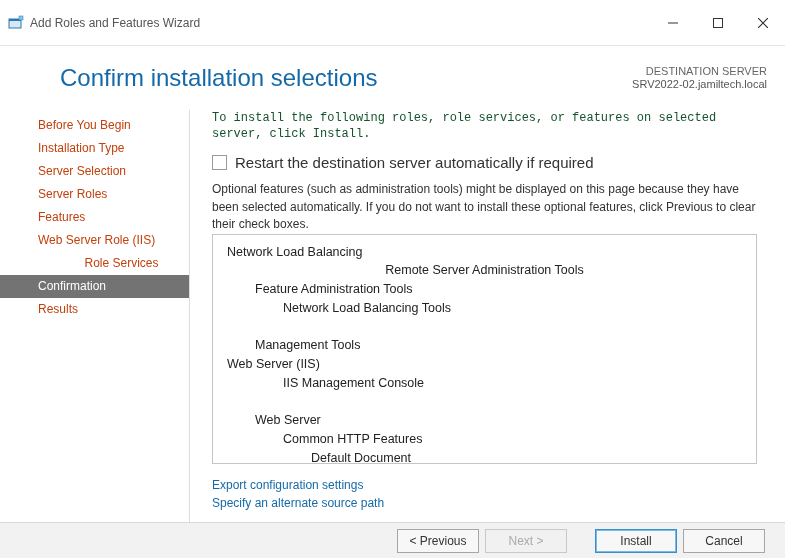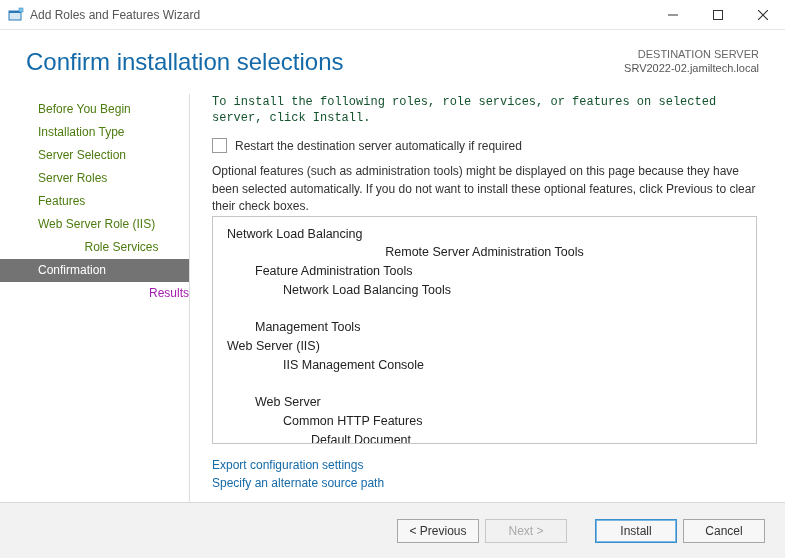--- a/index.html
+++ b/index.html
@@ -1,43 +1,43 @@
 <!DOCTYPE html>
 <html><head>
 <meta charset="utf-8">
 <style>
   * { box-sizing: border-box; margin: 0; padding: 0; }
   body { font-family: "Segoe UI", Tahoma, sans-serif; font-size: 12px; color: #333; background: #fff; width: 785px; height: 558px; overflow: hidden; display: flex; flex-direction: column; }
-  .titlebar { height: 30px; display: flex; align-items: center; padding: 0 0 0 8px; border-bottom: 1px solid #e5e5e5; }
+  .titlebar { height: 46px; display: flex; align-items: center; padding: 0 0 0 8px; border-bottom: 1px solid #e5e5e5; }
   .titlebar .icon-slot { width: 16px; height: 16px; margin-right: 6px; display:flex; align-items:center; justify-content:center; }
   .titlebar .title { flex: 0 0 auto; color: #555; font-size: 12px; }
   .titlebar .spacer { flex: 1; }
   .winbtn { width: 45px; height: 30px; display: flex; align-items: center; justify-content: center; color: #444; }
-  .header-row { display: flex; align-items: flex-start; justify-content: space-between; padding: 18px 26px 4px 26px; }
+  .header-row { display: flex; align-items: flex-end; justify-content: space-between; padding: 18px 18px 4px 26px; margin-left: 34px; }
   .page-title { font-size: 24px; font-weight: 400; color: #146aa9; font-family: "Segoe UI Light","Segoe UI",sans-serif; }
   .dest { text-align: right; font-size: 11px; color: #666; line-height: 1.25; }
   .dest .lab { color: #666; }
   .dest .srv { color: #555; }
   .body { flex: 1; display: flex; padding: 14px 0 0 0; overflow: hidden; }
   .sidebar { width: 190px; padding-top: 4px; border-right: 1px solid #ddd; }
-  .nav-item { height: 23px; line-height: 23px; padding-left: 38px; font-size: 12px; color: #4d7c0f; cursor: pointer; }
+  .nav-item { height: 23px; line-height: 23px; padding-left: 38px; font-size: 12px; color: #c2410c; cursor: pointer; }
   .nav-item.sub { padding-left: 54px; text-align: center; }
   .nav-item.active { background: #737373; color: #fff; }
-  .nav-item.disabled { color: #a21caf; cursor: default; text-align: right; }
+  .nav-item.disabled { color: #c2410c; cursor: default; }
   .content { flex: 1; padding: 0 28px 0 22px; display: flex; flex-direction: column; overflow: hidden; }
   .instr { font-size: 12px; color: #14532d; margin-bottom: 12px; line-height: 1.35; font-family: Liberation Mono, monospace; }
   .cbrow { display: flex; align-items: center; margin-bottom: 10px; }
   .cb { width: 15px; height: 15px; border: 1px solid #999; margin-right: 8px; background: #fff; }
-  .cblabel { font-size: 12px; color: #333; }
+  .cblabel { font-size: 15px; color: #333; }
   .optional { font-size: 12px; color: #333; line-height: 1.45; }
   .listbox { flex: 1; border: 1px solid #c5c5c5; background: #fff; overflow-y: scroll; padding: 8px 14px; min-height: 0; scrollbar-width: auto; }
   .entry { font-size: 12.5px; color: #222; line-height: 1.5; white-space: pre; }
   .links { padding: 12px 0 10px 0; }
   .link { color: #146aa9; font-size: 12px; cursor: pointer; display: block; line-height: 1.5; }
-  .footer { height: 56px; border-top: 1px solid #d9d9d9; background: #f2f2f2; display: flex; align-items: center; justify-content: flex-end; padding: 0 20px; gap: 6px; }
+  .footer { height: 36px; border-top: 1px solid #d9d9d9; background: #f2f2f2; display: flex; align-items: center; justify-content: flex-end; padding: 0 20px; gap: 6px; }
   .footer .gap { width: 16px; }
   .btn { width: 82px; height: 24px; border: 1px solid #a6a6a6; background: #f7f7f7; font-size: 12px; color: #333; display:flex; align-items:center; justify-content:center; cursor: pointer; }
   .btn.default { border: 1px solid #3a8ecb; box-shadow: inset 0 0 0 1px #7ab9e2; }
   .btn.disabled { color: #aaa; border-color: #c8c8c8; background: #f1f1f1; cursor: default; }
 </style>
 </head>
 <body>
 
 <div class="titlebar">
   <span class="icon-slot">

